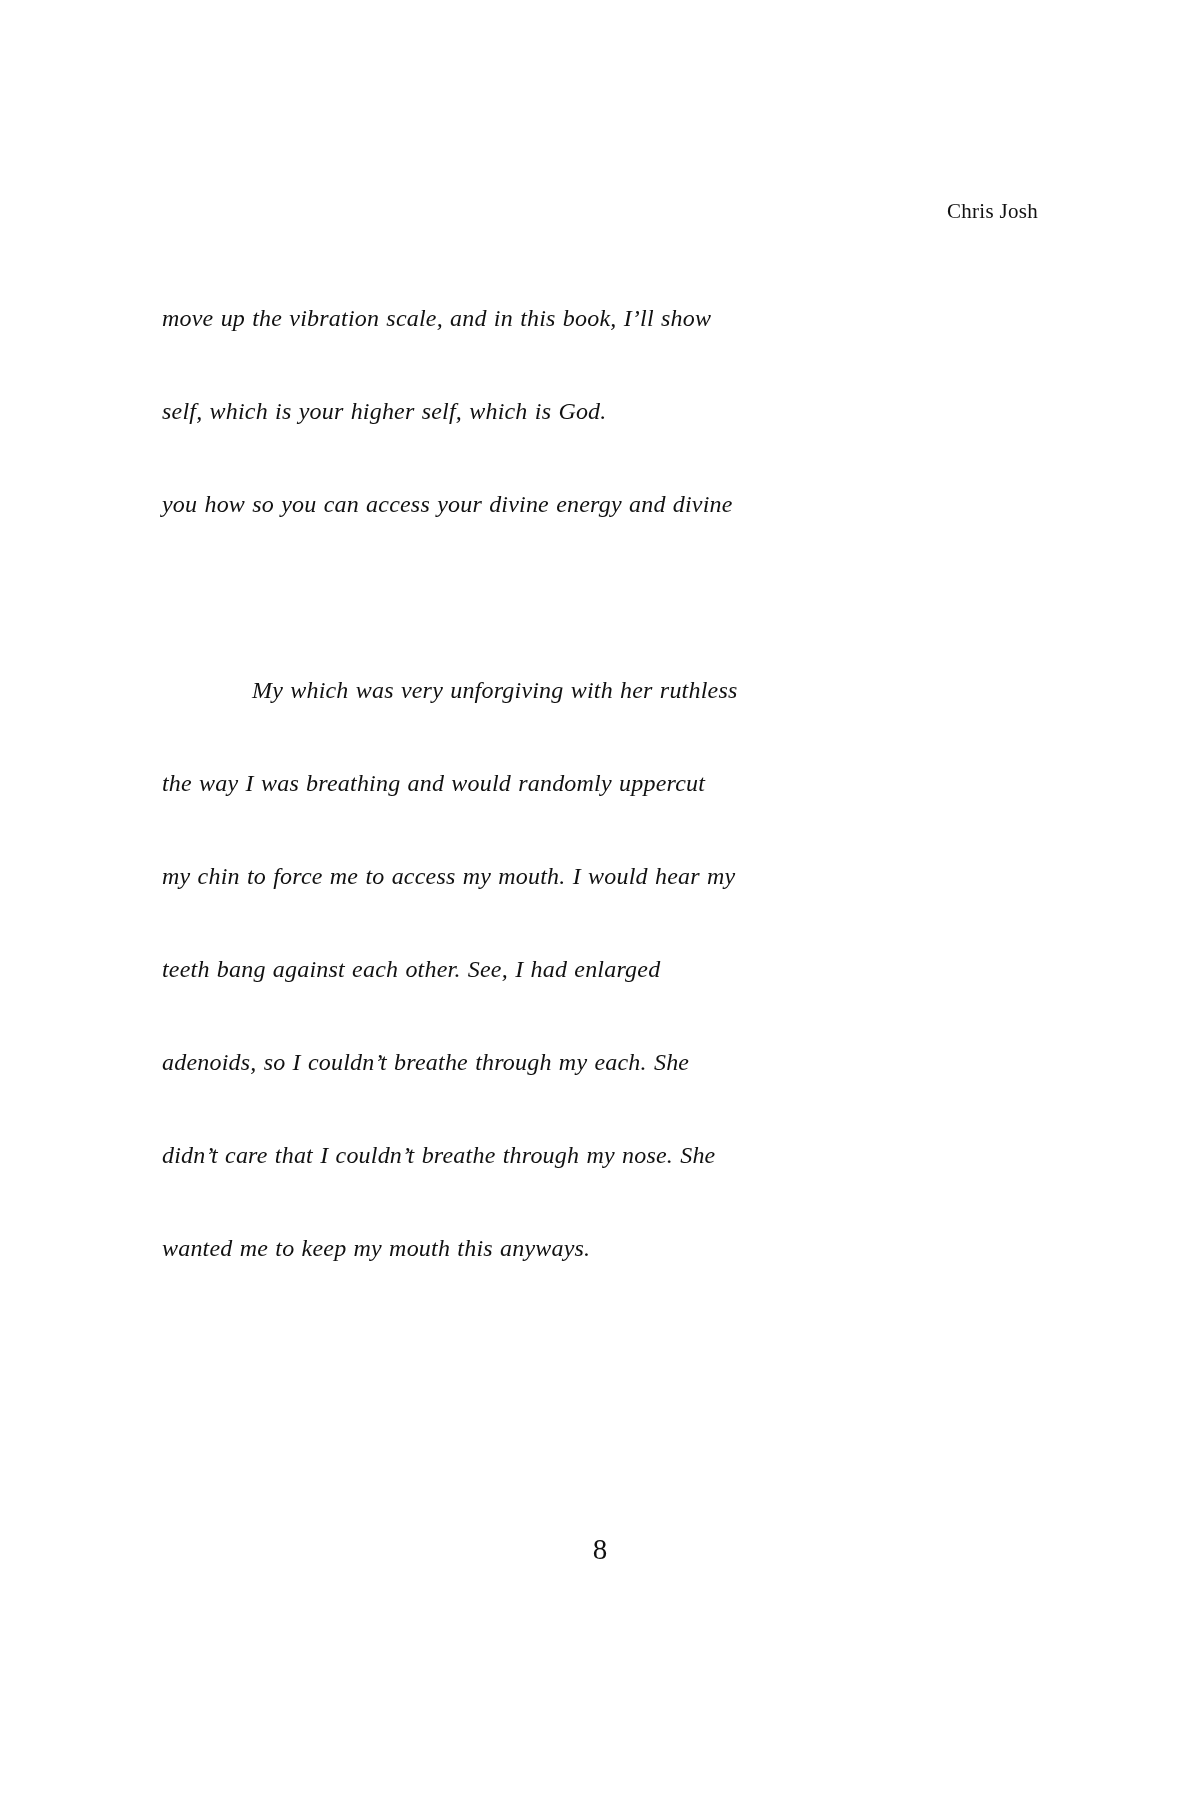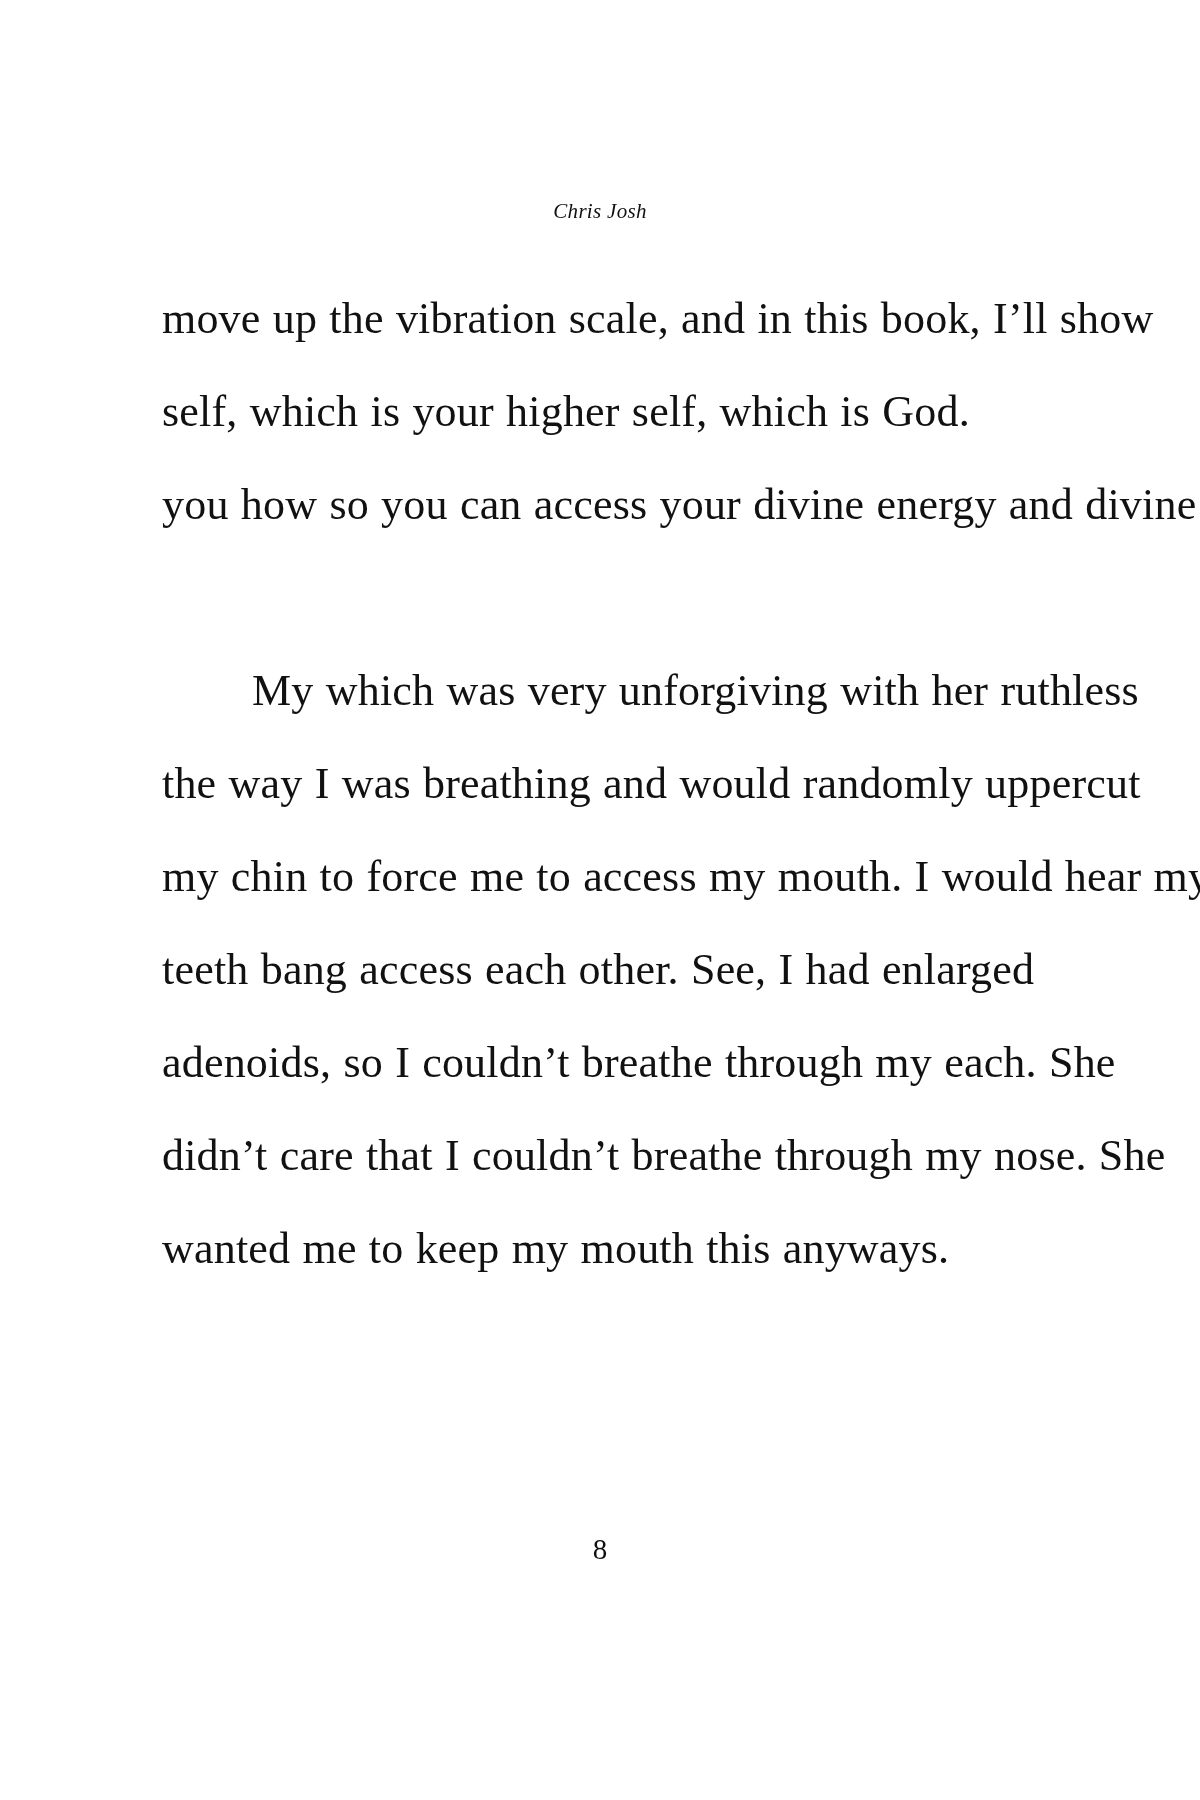--- a/index.html
+++ b/index.html
@@ -14,39 +14,39 @@
     background: #ffffff;
     font-family: "Liberation Serif", serif;
     color: #111111;
     overflow: hidden;
   }
   .running-header {
     position: absolute;
     top: 197px;
     left: 162px;
     right: 162px;
-    text-align: center;
+    text-align: right;
     font-size: 21px;
     line-height: 28px;
     letter-spacing: 0.3px;
-    font-style: italic;
   }
   .body-text {
     position: absolute;
     top: 272px;
     left: 162px;
     width: 900px;
   }
   .text-line {
     height: 93px;
     line-height: 93px;
-    font-size: 44px;
+    font-size: 24px;
     white-space: nowrap;
     letter-spacing: 0.2px;
     word-spacing: 1px;
+    font-style: italic;
   }
   .text-line.indent {
     text-indent: 90px;
   }
   .text-line.blank {
     
   }
   .page-footer {
     position: absolute;
     top: 1532px;
@@ -68,21 +68,21 @@
 
   <div class="body-text" id="body-text">
 
   <div class="text-line">move up the vibration scale, and in this book, I’ll show</div>
       <div class="text-line">self, which is your higher self, which is God.</div>
       <div class="text-line">you how so you can access your divine energy and divine</div>
       <div class="text-line blank"></div>
       <div class="text-line indent">My which was very unforgiving with her ruthless</div>
       <div class="text-line">the way I was breathing and would randomly uppercut</div>
       <div class="text-line">my chin to force me to access my mouth. I would hear my</div>
-      <div class="text-line">teeth bang access each other. See, I had enlarged</div>
+      <div class="text-line">teeth bang against each other. See, I had enlarged</div>
       <div class="text-line">adenoids, so I couldn’t breathe through my each. She</div>
       <div class="text-line">didn’t care that I couldn’t breathe through my nose. She</div>
       <div class="text-line">wanted me to keep my mouth this anyways.</div>
     </div>
 
   <div class="page-footer">
     <span>8</span>
   </div>
 
 </div>

